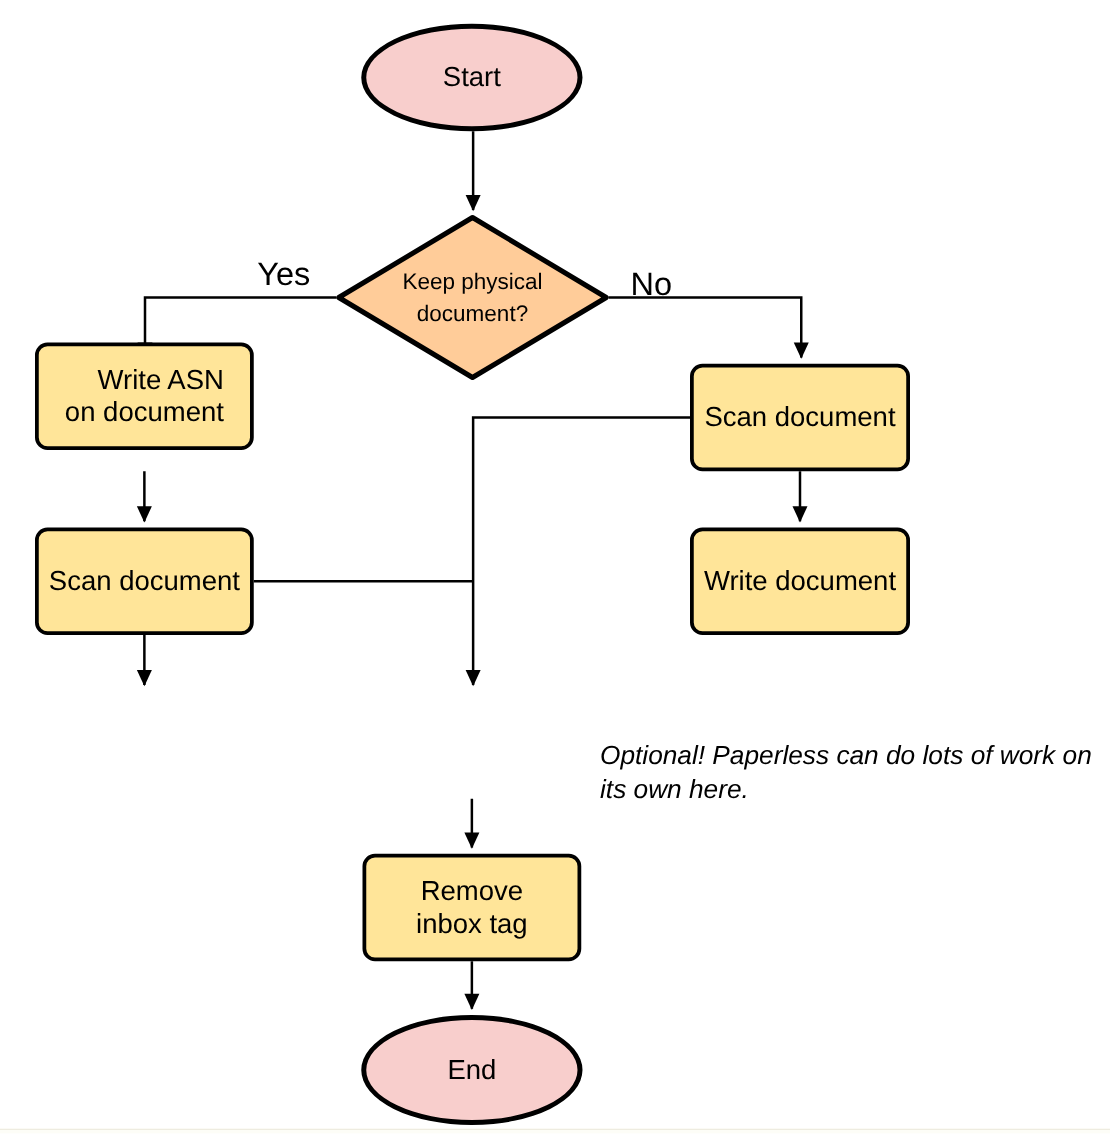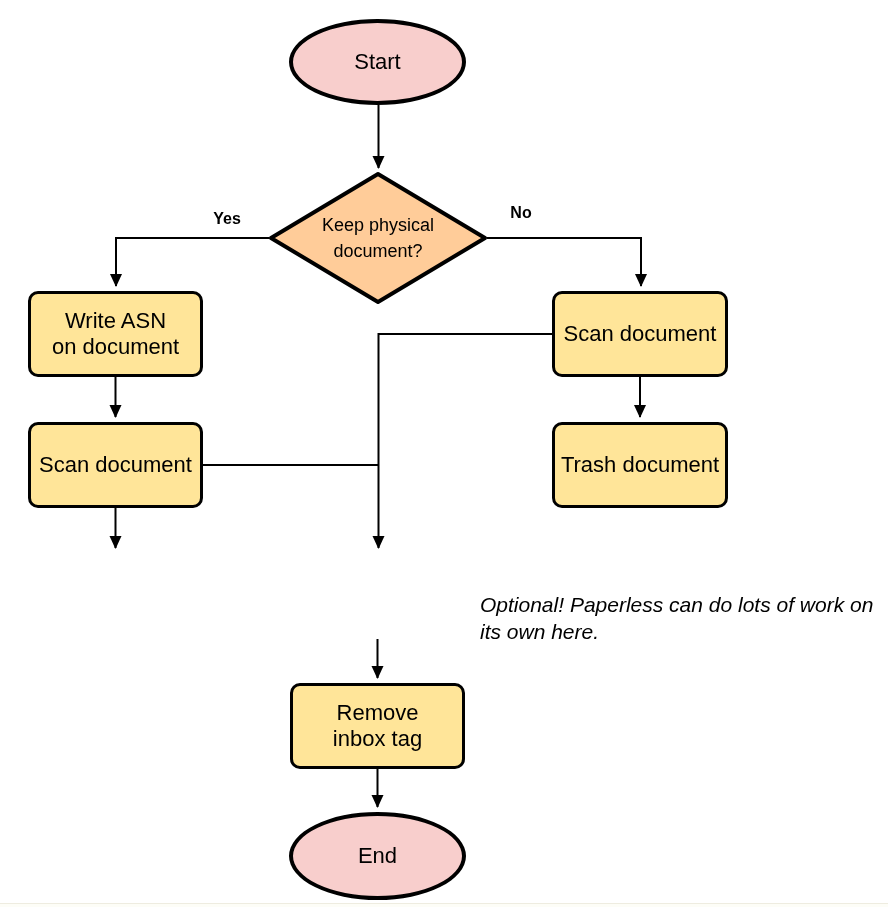--- a/index.html
+++ b/index.html
@@ -48,24 +48,23 @@
     justify-content: center;
     text-align: center;
     font-size: 18px;
     line-height: 26px;
     white-space: pre-line;
     background: transparent;
   }
 
   .edge-label {
     position: absolute;
-    font-size: 16px;
+    font-size: 26px;
     line-height: 24px;
     text-align: center;
-    font-weight: bold;
   }
 
   .annotation {
     position: absolute;
     left: 480px;
     top: 591px;
     width: 410px;
     font-size: 21px;
     line-height: 27px;
     font-style: italic;
@@ -78,31 +77,31 @@
     bottom: 0;
     width: 888px;
     height: 4px;
     background: #fdfdf7;
     border-top: 1px solid #eeece0;
   }
 
   
   .n-start      { left: 289px; top: 19px;  width: 177px; height: 86px; }
   .n-decision   { left: 269px; top: 172px; width: 218px; height: 132px; }
-  .n-write-asn  { left: 28px;  top: 291px; width: 175px; height: 86px; }
+  .n-write-asn  { left: 28px;  top: 274px; width: 175px; height: 86px; text-align: right; }
   .n-scan-left  { left: 28px;  top: 422px; width: 175px; height: 86px; }
   .n-archive    { left: 28px;  top: 553px; width: 175px; height: 86px; }
   .n-scan-right { left: 552px; top: 291px; width: 176px; height: 86px; }
   .n-trash      { left: 552px; top: 422px; width: 176px; height: 86px; }
   .n-perform    { left: 290px; top: 553px; width: 175px; height: 86px; }
   .n-remove     { left: 290px; top: 683px; width: 175px; height: 86px; }
   .n-end        { left: 289px; top: 812px; width: 177px; height: 88px; }
 
   .l-yes { left: 205px; top: 207px; width: 44px; }
-  .l-no  { left: 499px; top: 201px; width: 44px; }
+  .l-no  { left: 499px; top: 215px; width: 44px; }
 </style>
 </head>
 <body>
 
 <div class="canvas">
 
   <svg class="edges-layer" width="888" height="907" viewBox="0 0 888 907" xmlns="http://www.w3.org/2000/svg">
     <defs>
       <marker id="arrow" markerUnits="userSpaceOnUse" markerWidth="14" markerHeight="13" viewBox="0 0 14 13" refX="12.5" refY="6.5" orient="auto">
         <path d="M0.5,0.5 L13.5,6.5 L0.5,12.5 z" fill="#000000"></path>
@@ -129,21 +128,21 @@
 document?</div>
 
   <div class="node process n-write-asn">Write ASN
 on document</div>
 
   <div class="node process n-scan-left">Scan document</div>
 
 
   <div class="node process n-scan-right">Scan document</div>
 
-  <div class="node process n-trash">Trash document</div>
+  <div class="node process n-trash">Write document</div>
 
 
   <div class="node terminator n-end">End</div>
 
   <div class="node process n-remove">Remove
 inbox tag</div>
 
   <div class="edge-label l-yes">Yes</div>
   <div class="edge-label l-no">No</div>
 

